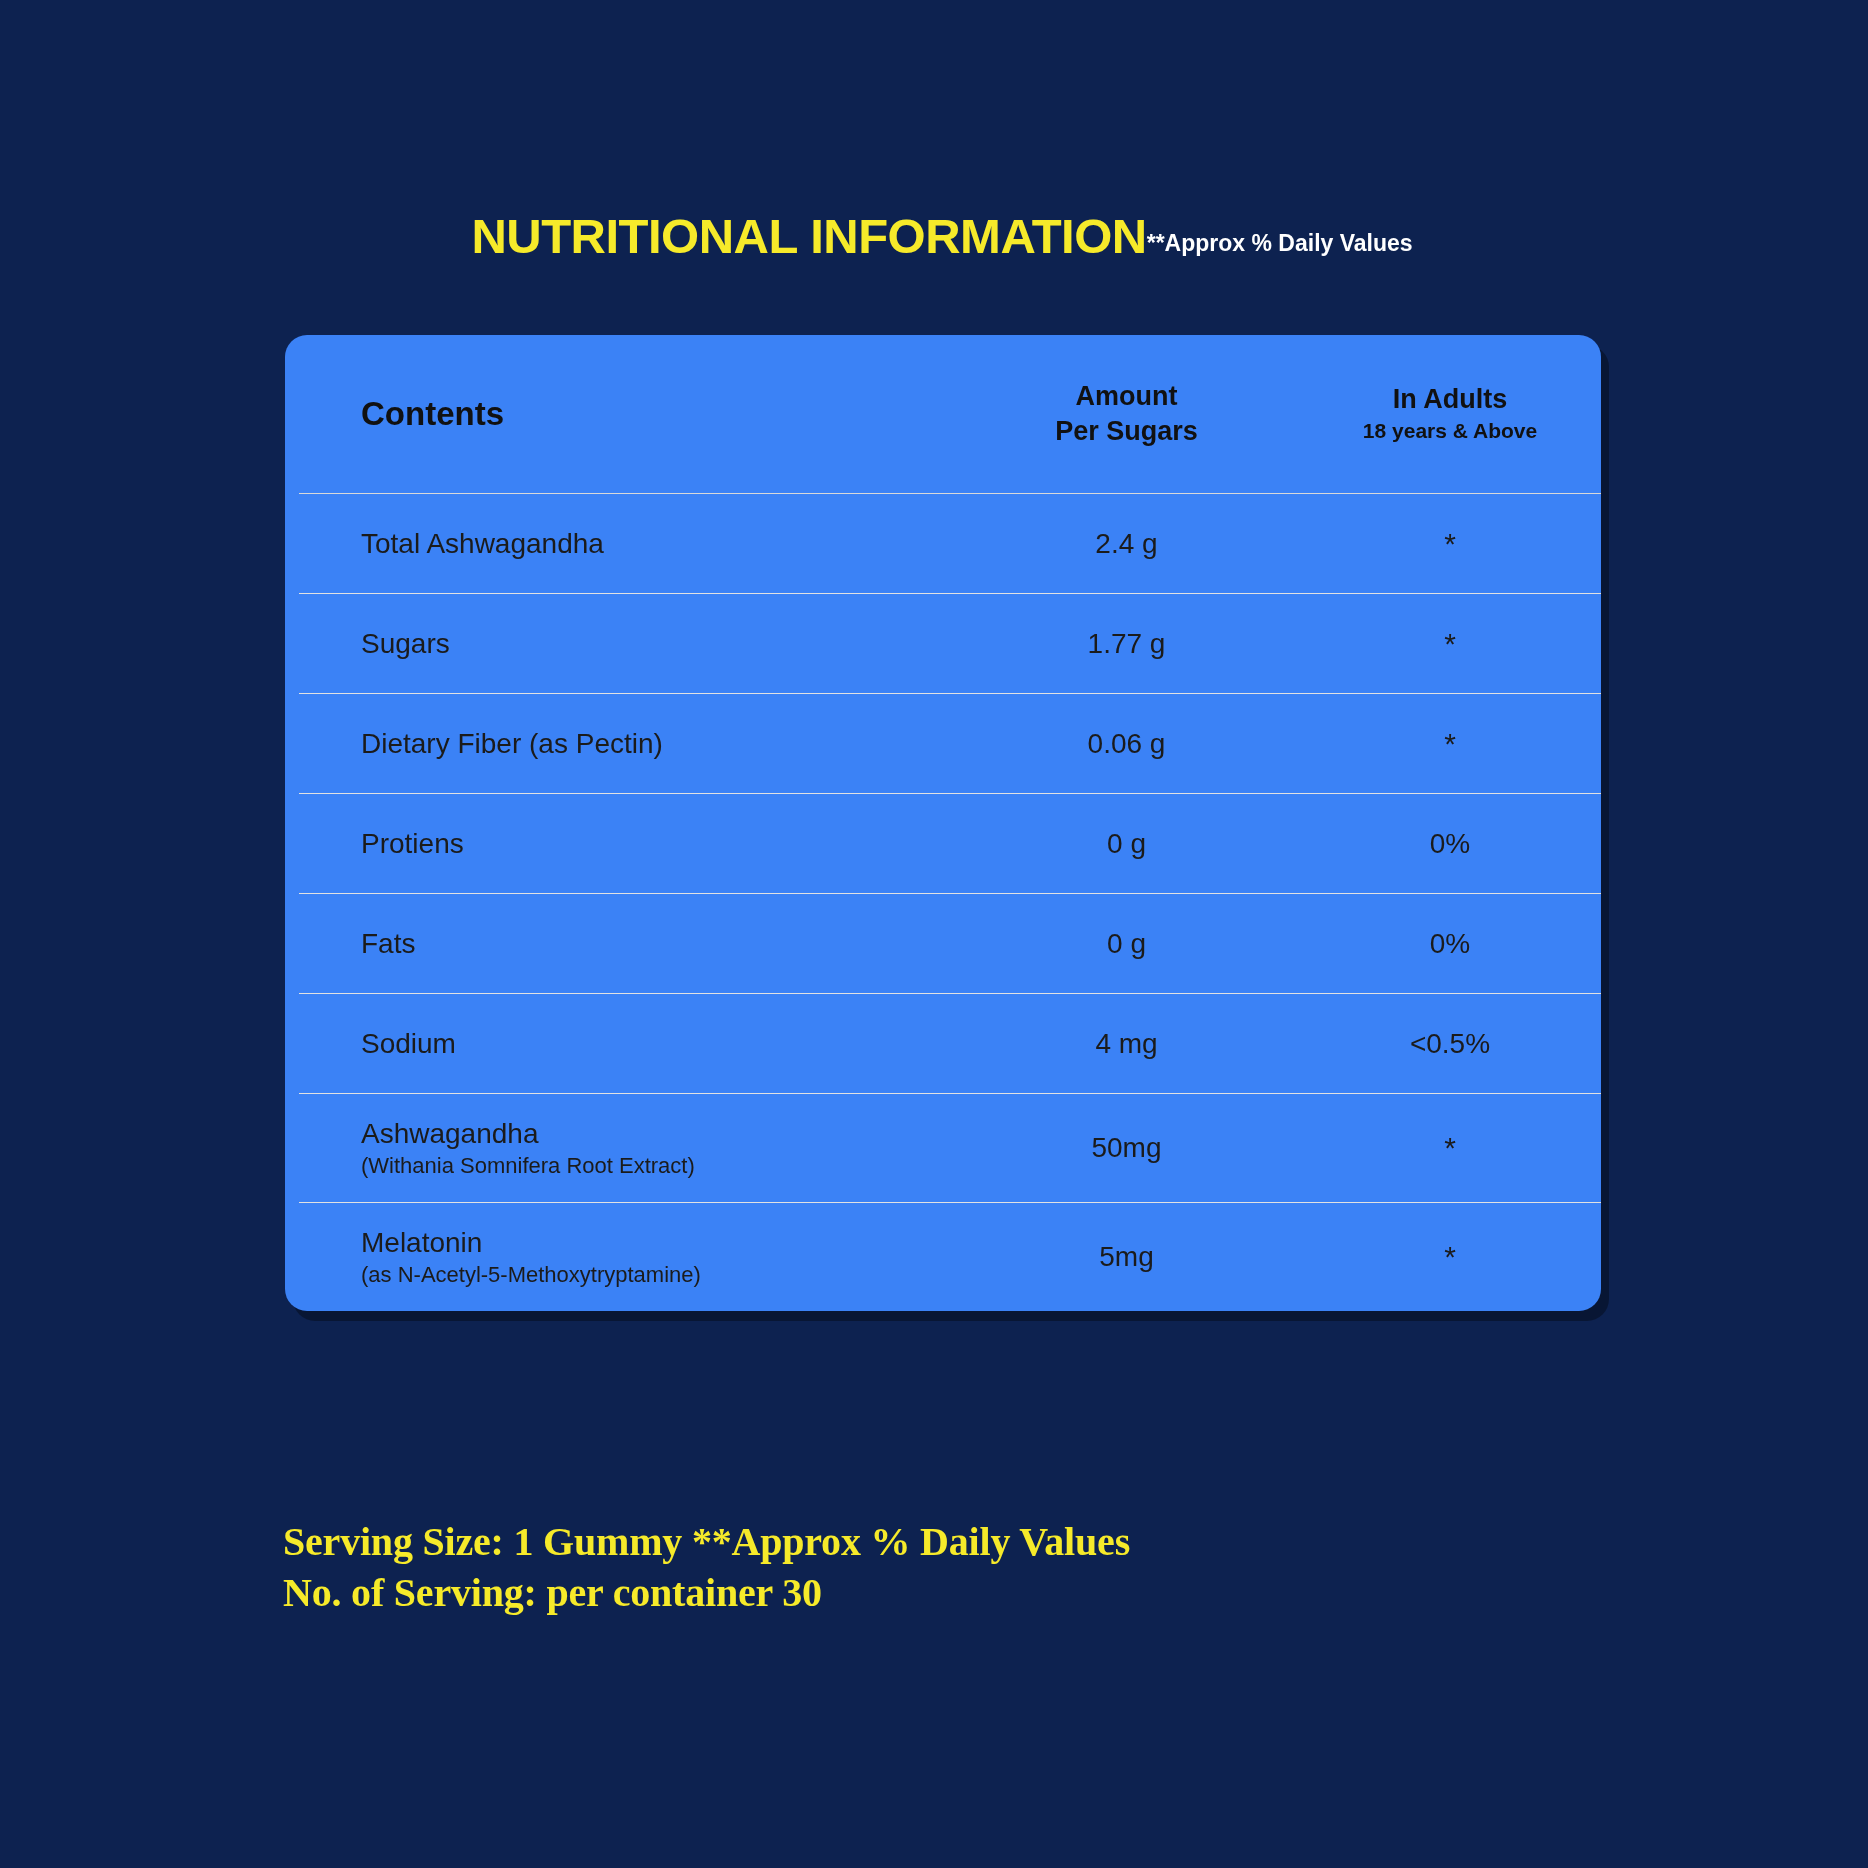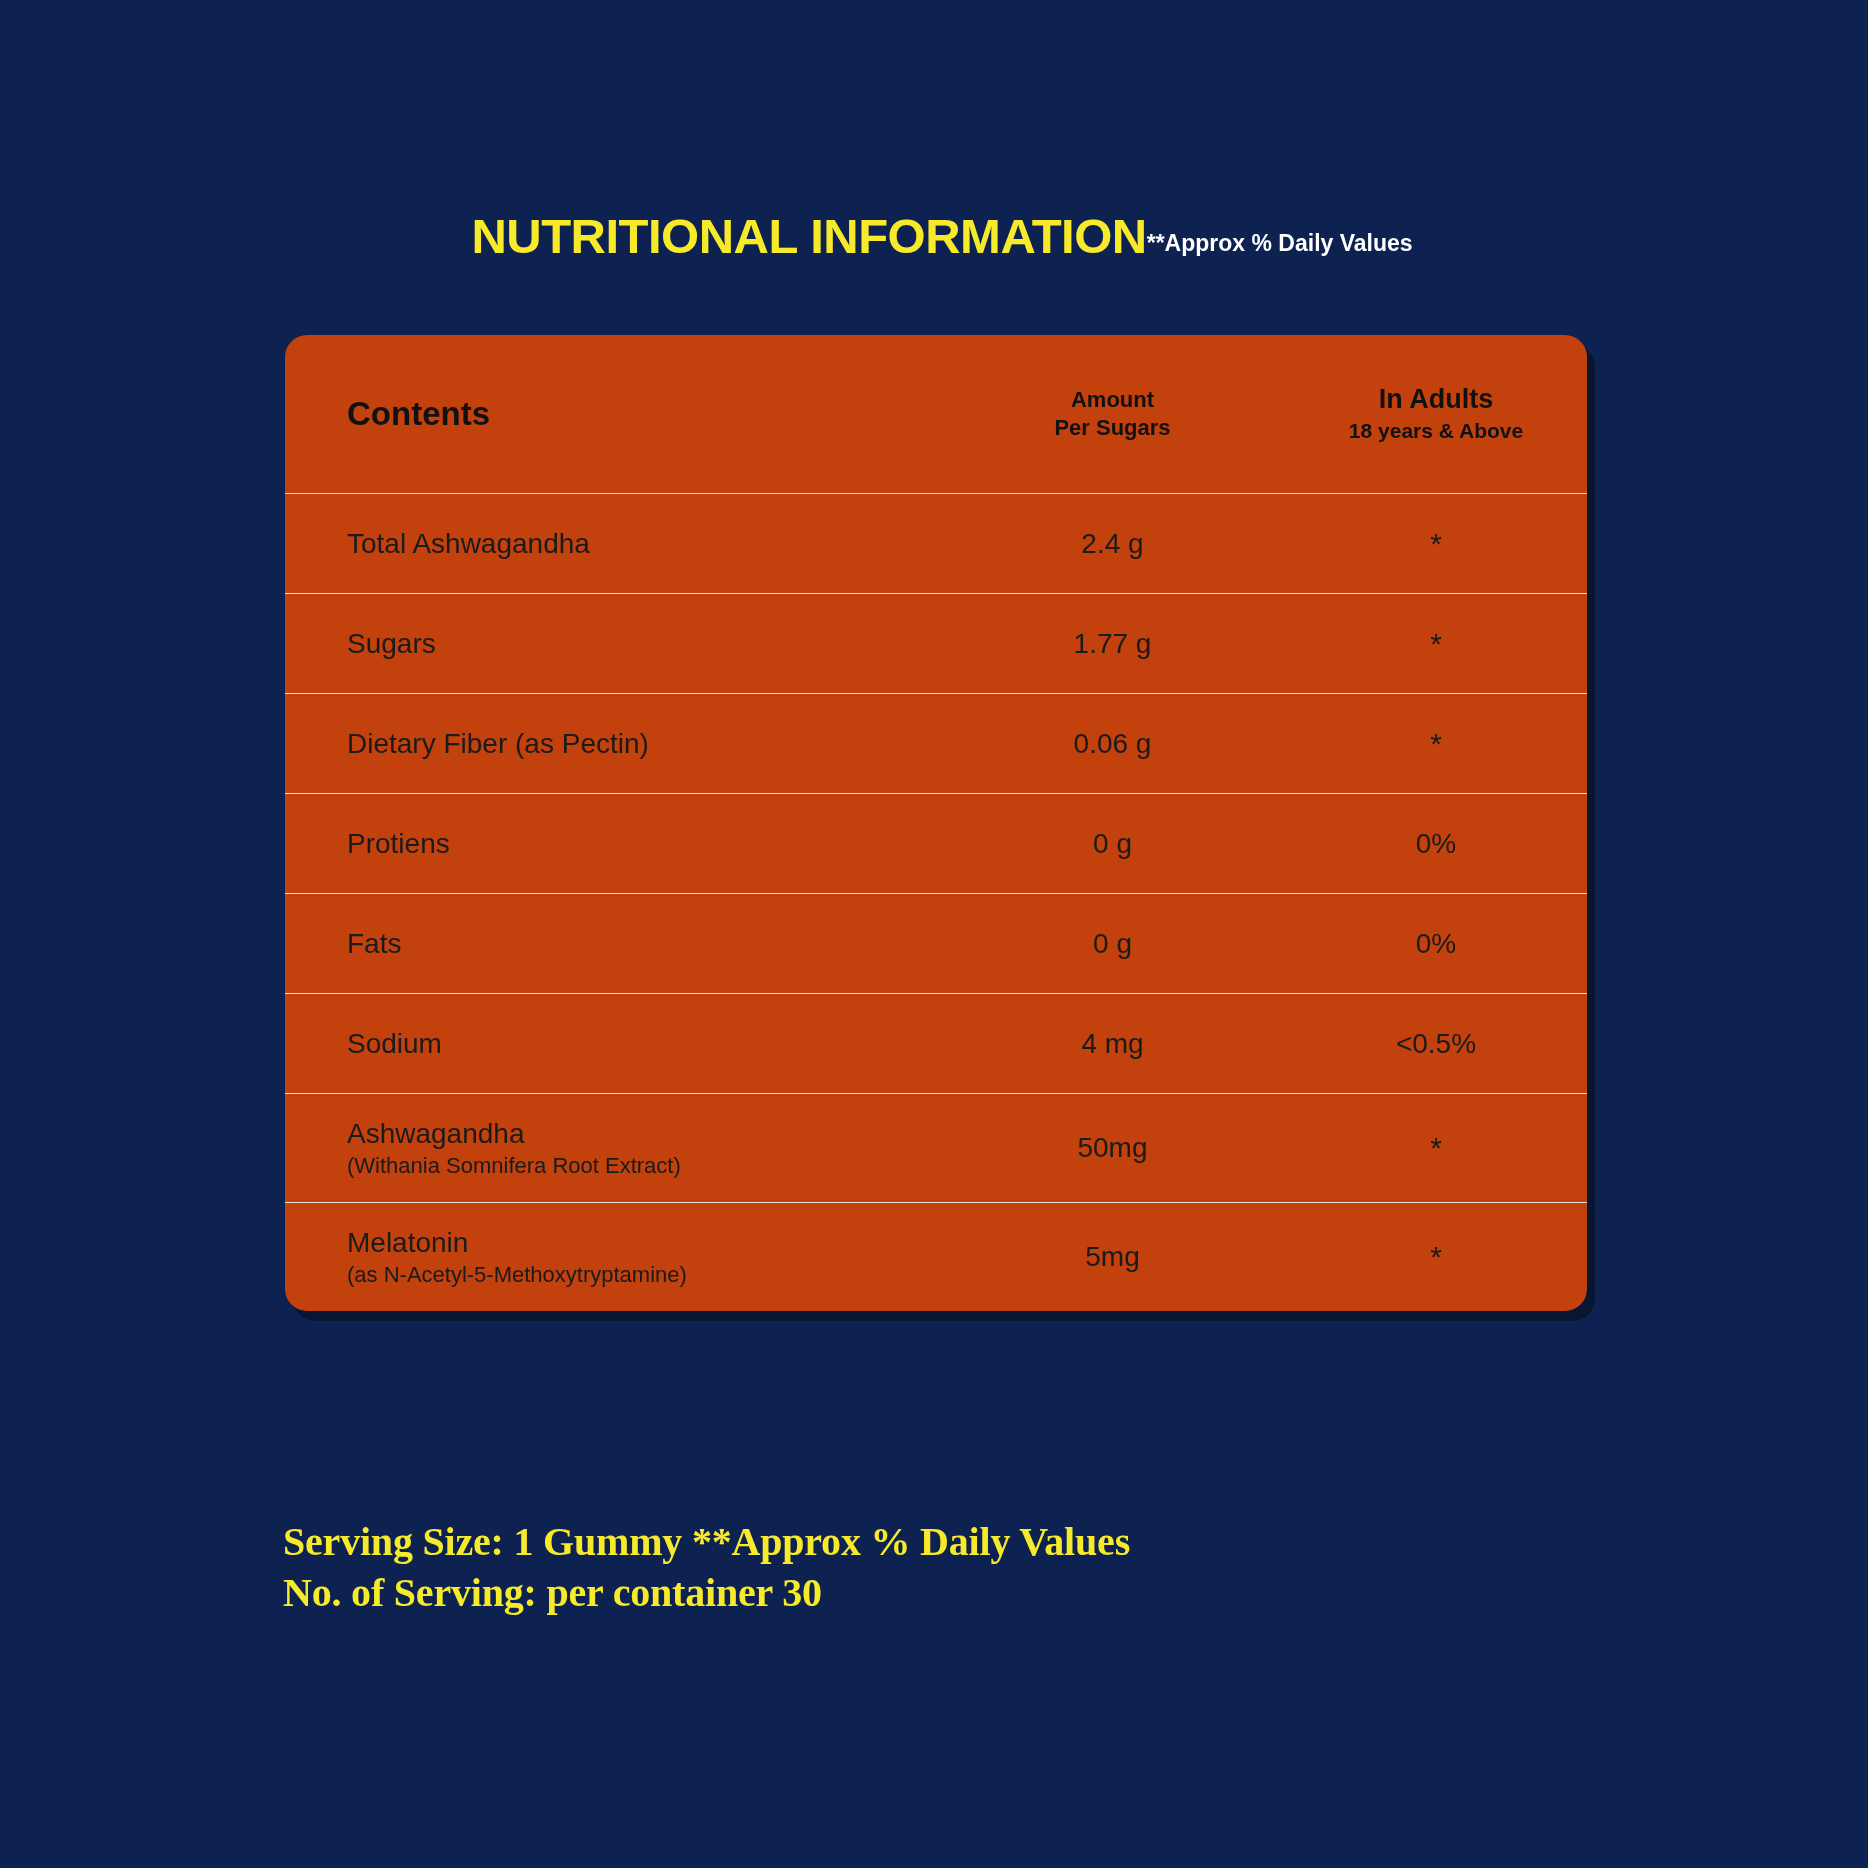--- a/index.html
+++ b/index.html
@@ -47,24 +47,25 @@
     white-space: nowrap;
     padding-bottom: 4px;
   }
 
   
   .card {
     position: absolute;
     left: 285px;
     top: 335px;
     width: 1302px;
-    background: #c2410c;
+    background: #3b82f6;
     border-radius: 22px;
     box-shadow: 8px 10px 0 rgba(0,0,0,0.35);
     overflow: hidden;
+    padding-left: 14px;
   }
 
   table.nutri {
     width: 100%;
     border-collapse: collapse;
     table-layout: fixed;
   }
 
   table.nutri col.c-name { width: 655px; }
   table.nutri col.c-amt  { width: 345px; }
@@ -79,21 +80,21 @@
 
   .th-contents {
     text-align: left;
     padding-left: 62px;
     font-size: 33px;
     font-weight: 700;
     color: #111111;
   }
   .th-amount {
     text-align: center;
-    font-size: 22px;
+    font-size: 27px;
     font-weight: 700;
     color: #111111;
     line-height: 1.28;
   }
   .th-adults-main {
     text-align: center;
     font-size: 27px;
     font-weight: 700;
     color: #111111;
     line-height: 1.25;

